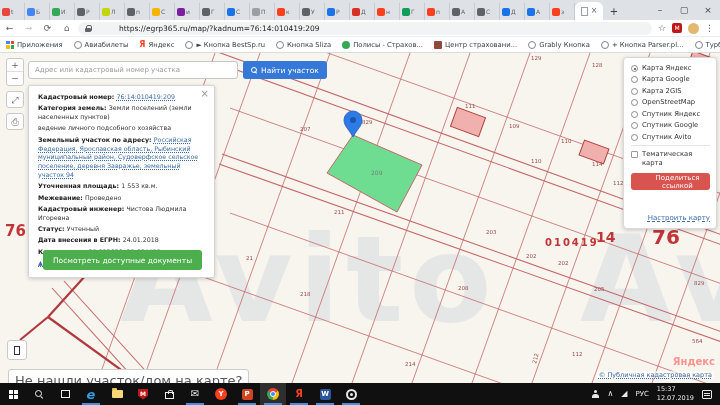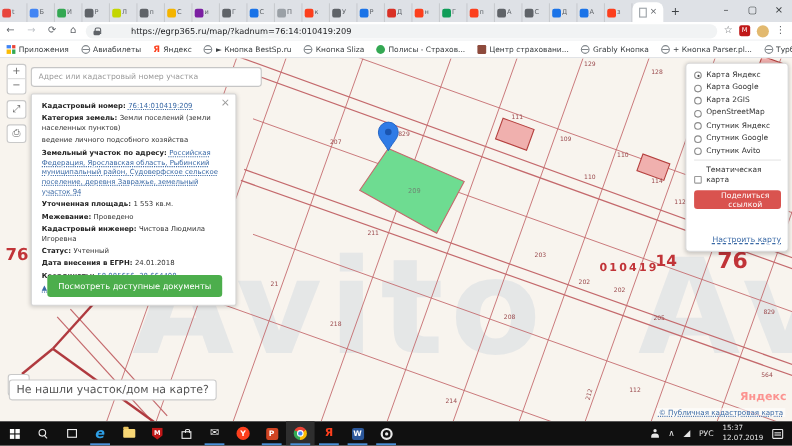--- a/index.html
+++ b/index.html
@@ -62,33 +62,33 @@
   .mag:after{content:"";position:absolute;left:4px;top:4px;width:3px;height:1px;background:#fff;transform:rotate(45deg);transform-origin:0 0;}
 
   .infocard{position:absolute;left:28px;top:32px;width:187px;height:193px;background:#fff;border:1px solid #d6d6d6;border-radius:2px;box-shadow:0 1px 4px rgba(0,0,0,.18);padding:7px 9px 6px 9px;}
   .infocard .closex{position:absolute;right:5px;top:2px;color:#999;font-size:10px;}
   .crow{font-size:6.3px;line-height:1.4;color:#333;margin-bottom:2.5px;}
   .crow b{color:#222;}
   .crow .lnk{color:#3b6aa6;text-decoration:underline;text-decoration-style:dotted;}
   .docbtn{position:absolute;left:14px;bottom:7px;width:159px;height:20px;background:#4cae4c;border:none;border-radius:3px;color:#fff;font-size:7.5px;}
 
   .layers{position:absolute;left:623px;top:4px;width:94px;background:#fff;border:1px solid #d9d9d9;border-radius:4px;box-shadow:0 1px 4px rgba(0,0,0,.2);padding:6px 6px 6px 7px;}
-  .lrow{display:flex;align-items:flex-end;gap:4px;margin-bottom:3px;}
+  .lrow{display:flex;align-items:flex-start;gap:4px;margin-bottom:3px;}
   .radio{width:7px;height:7px;border:1px solid #8a8a8a;border-radius:50%;flex:none;margin-top:1px;position:relative;background:#fff;}
   .radio.sel:after{content:"";position:absolute;inset:1.5px;background:#444;border-radius:50%;}
   .chk{width:7px;height:7px;border:1px solid #9a9a9a;border-radius:1px;flex:none;margin-top:1px;background:#fff;position:relative;}
   .chk.on:after{content:"✓";position:absolute;left:0;top:-2px;font-size:8px;color:#b03a3f;font-weight:bold;}
   .ltext{font-size:6.8px;color:#333;line-height:1.25;}
   .sharebtn{width:100%;height:17px;margin-top:3px;background:#d9534f;border:none;border-radius:3px;color:#fff;font-size:7px;padding-left:20px;}
   .cfglink{display:block;text-align:right;margin-top:22px;font-size:7px;color:#3b6aa6;text-decoration:underline;text-decoration-style:dashed;}
   .ldiv{height:1px;background:#e5e5e5;margin:4px 0;}
 
   .fsbtn{position:absolute;left:7px;top:287px;width:20px;height:20px;background:#fff;border:1px solid #c9c9c9;border-radius:3px;display:flex;align-items:center;justify-content:center;}
   .fsbtn i{width:9px;height:9px;border:1.5px solid #333;display:block;}
-  .maptip{position:absolute;left:8px;top:292px;background:#fff;border:1px solid #ccc;border-radius:3px;padding:3px 6px;font-size:10px;color:#555;white-space:nowrap;}
+  .maptip{position:absolute;left:8px;top:316px;background:#fff;border:1px solid #ccc;border-radius:3px;padding:3px 6px;font-size:13px;color:#555;white-space:nowrap;}
   .attrib{position:absolute;right:6px;top:318px;font-size:6.5px;color:#3b6aa6;text-decoration:underline;text-decoration-style:dotted;background:rgba(255,255,255,.6);padding:0 2px;}
   .ylogo{position:absolute;right:5px;top:303px;font-size:10px;font-weight:bold;color:rgba(255,68,68,.55);}
 
   
   .taskbar{position:absolute;left:0;top:383px;width:720px;height:22px;background:#101010;display:flex;align-items:center;}
   .tbi{width:26px;height:22px;display:flex;align-items:center;justify-content:center;position:relative;flex:none;}
   .tbi.hl{background:#2e2e2e;}
   .tbi.run:after{content:"";position:absolute;left:4px;right:4px;bottom:0;height:2px;background:#4a90d9;}
   .win{width:9px;height:9px;display:grid;grid-template-columns:4px 4px;grid-template-rows:4px 4px;gap:1px;}
   .win i{background:#fff;display:block;}
@@ -367,20 +367,24 @@
       <div class="zbox">
         <div>+</div>
         <div>−</div>
       </div>
       <div class="sqbtn">⤢</div>
       <div class="sqbtn">⎙</div>
     </div>
 
     <div class="searchbar">
       <input type="text" placeholder="Адрес или кадастровый номер участка" style="">
+      <button class="findbtn">
+        <span class="mag"></span>
+        <span>Найти участок</span>
+      </button>
     </div>
 
     <div class="infocard">
       <span class="closex">×</span>
       <div id="cardrows">
           <div class="crow"><b>Кадастровый номер: </b><span class="lnk">76:14:010419:209</span></div>
           <div class="crow"><b>Категория земель: </b><span>Земли поселений (земли населенных пунктов)</span></div>
           <div class="crow"><span>ведение личного подсобного хозяйства</span></div>
           <div class="crow"><b>Земельный участок по адресу: </b><span class="lnk">Российская Федерация, Ярославская область, Рыбинский муниципальный район, Судоверфское сельское поселение, деревня Завражье, земельный участок 94</span></div>
           <div class="crow"><b>Уточненная площадь: </b><span>1 553 кв.м.</span></div>

